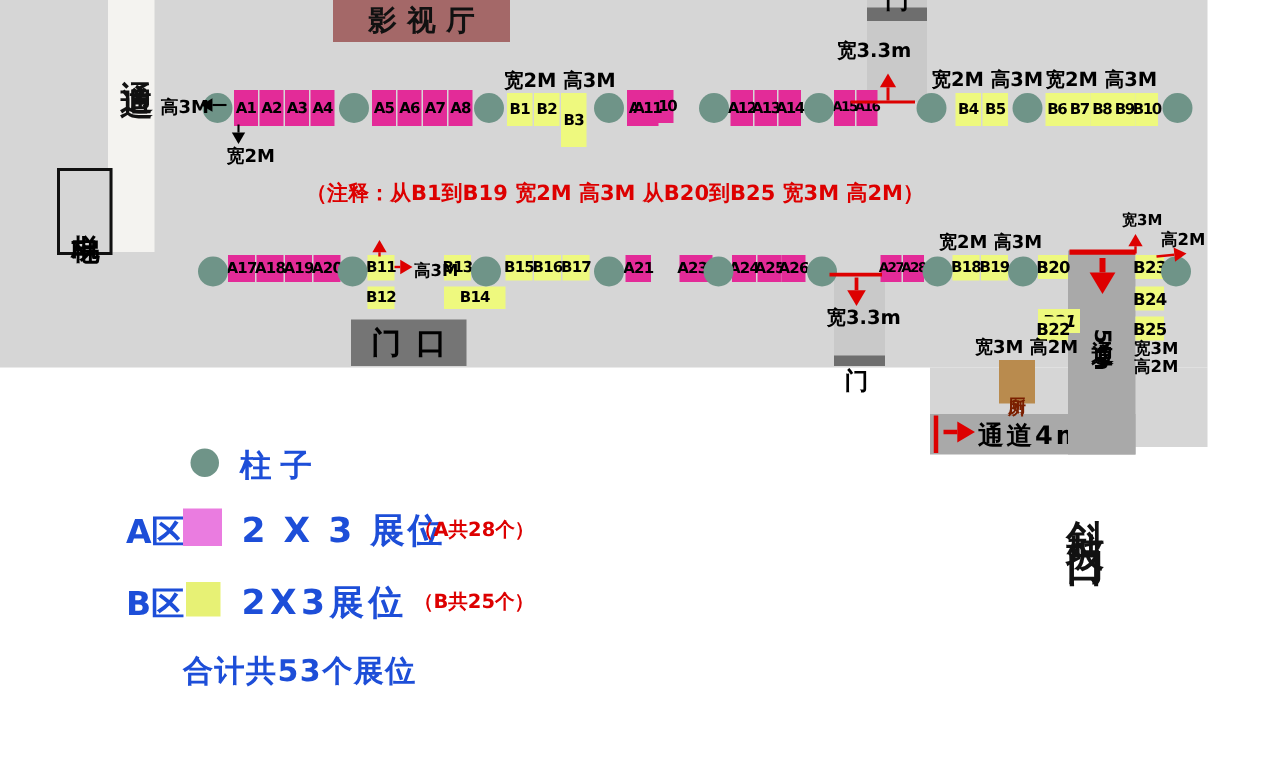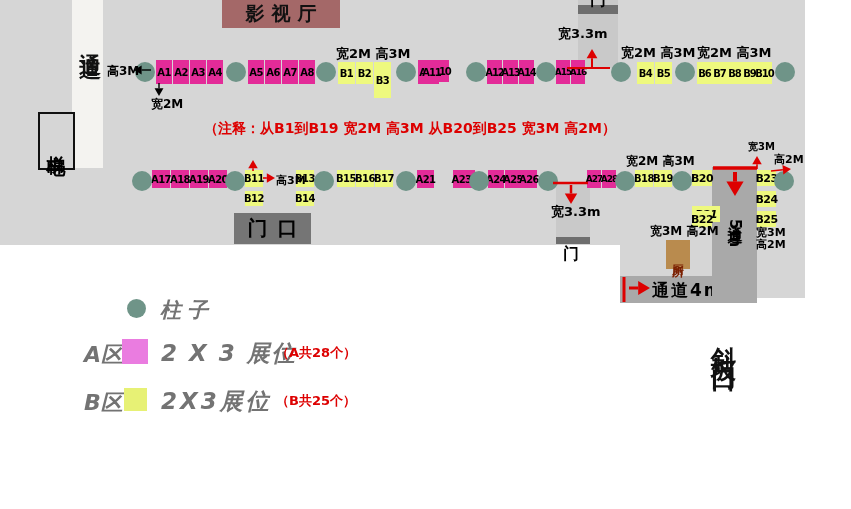--- a/index.html
+++ b/index.html
@@ -33,21 +33,21 @@
   .door-glyph{color:#000;font-weight:bold;font-size:16px;}
   .booth{position:absolute;display:flex;align-items:center;justify-content:center;
     color:#000;font-weight:bold;white-space:nowrap;}
   .booth.A{background:var(--booth-a);}
   .booth.B{background:var(--booth-b);}
   .colmark{position:absolute;border-radius:50%;background:var(--column);}
   .dim{position:absolute;color:#000;font-weight:bold;white-space:nowrap;}
   .rednote{color:var(--red);font-weight:bold;font-size:14px;white-space:nowrap;}
   
   .leg-circle{border-radius:50%;background:var(--column);}
-  .leg-text{color:#737373;font-weight:bold;font-style:italic;}
+  .leg-text{color:#1d4ed8;font-weight:bold;}
   .leg-sq-a{background:var(--legend-a);}
   .leg-sq-b{background:var(--legend-b);}
   .leg-count{color:var(--red);font-weight:bold;font-size:13px;white-space:nowrap;}
   svg#arrow-layer{position:absolute;left:0;top:0;pointer-events:none;}
 </style>
 </head>
 <body>
 
 <div id="stage">
 
@@ -122,21 +122,21 @@
       <div class="booth B" style="left: 727px; top: 62px; width: 15px; height: 22px; font-size: 10px; letter-spacing: -1px;">B8</div>
       <div class="booth B" style="left: 742px; top: 62px; width: 15px; height: 22px; font-size: 10px; letter-spacing: -1px;">B9</div>
       <div class="booth B" style="left: 757px; top: 62px; width: 15px; height: 22px; font-size: 10px; letter-spacing: -1px;">B10</div>
       <div class="booth A" style="left: 152px; top: 170px; width: 18px; height: 18px; font-size: 10px; letter-spacing: -0.5px;">A17</div>
       <div class="booth A" style="left: 171px; top: 170px; width: 18px; height: 18px; font-size: 10px; letter-spacing: -0.5px;">A18</div>
       <div class="booth A" style="left: 190px; top: 170px; width: 18px; height: 18px; font-size: 10px; letter-spacing: -0.5px;">A19</div>
       <div class="booth A" style="left: 209px; top: 170px; width: 18px; height: 18px; font-size: 10px; letter-spacing: -0.5px;">A20</div>
       <div class="booth B" style="left: 245px; top: 170px; width: 18px; height: 17px; font-size: 10px; letter-spacing: -0.5px;">B11</div>
       <div class="booth B" style="left: 296px; top: 170px; width: 18px; height: 17px; font-size: 10px; letter-spacing: -0.5px;">B13</div>
       <div class="booth B" style="left: 245px; top: 191px; width: 18px; height: 15px; font-size: 10px; letter-spacing: -0.5px;">B12</div>
-      <div class="booth B" style="left: 296px; top: 191px; width: 18px; height: 15px; font-size: 10px; letter-spacing: -0.5px;">B14</div>
+      <div class="booth B" style="left: 296px; top: 191px; width: 41px; height: 15px; font-size: 10px; letter-spacing: -0.5px;">B14</div>
       <div class="booth B" style="left: 337px; top: 170px; width: 18px; height: 17px; font-size: 10px; letter-spacing: -0.5px;">B15</div>
       <div class="booth B" style="left: 356px; top: 170px; width: 18px; height: 17px; font-size: 10px; letter-spacing: -0.5px;">B16</div>
       <div class="booth B" style="left: 375px; top: 170px; width: 18px; height: 17px; font-size: 10px; letter-spacing: -0.5px;">B17</div>
       <div class="booth A" style="left: 417px; top: 170px; width: 17px; height: 18px; font-size: 10px; letter-spacing: -0.5px;">A21</div>
       <div class="booth A" style="left: 458px; top: 170px; width: 17px; height: 18px; font-size: 10px; letter-spacing: -0.5px;">A22</div>
       <div class="booth A" style="left: 453px; top: 170px; width: 17px; height: 18px; font-size: 10px; letter-spacing: -0.5px;">A23</div>
       <div class="booth A" style="left: 488px; top: 170px; width: 16px; height: 18px; font-size: 10px; letter-spacing: -0.5px;">A24</div>
       <div class="booth A" style="left: 505px; top: 170px; width: 16px; height: 18px; font-size: 10px; letter-spacing: -0.5px;">A25</div>
       <div class="booth A" style="left: 521px; top: 170px; width: 16px; height: 18px; font-size: 10px; letter-spacing: -0.5px;">A26</div>
       <div class="booth A" style="left: 587px; top: 170px; width: 14px; height: 18px; font-size: 9px; letter-spacing: -1px;">A27</div>
@@ -215,13 +215,14 @@
   <div class="abs leg-text" style="left:84px;top:340px;font-size:22px;">A区</div>
   <div class="abs leg-sq-a" style="left:122px;top:339px;width:26px;height:25px;"></div>
   <div class="abs leg-text" style="left:161px;top:338px;font-size:23px;letter-spacing:2px;">2 X 3 展位</div>
   <div class="abs leg-count" style="left:276px;top:344px;">（A共28个）</div>
 
   <div class="abs leg-text" style="left:84px;top:388px;font-size:22px;">B区</div>
   <div class="abs leg-sq-b" style="left:124px;top:388px;width:23px;height:23px;"></div>
   <div class="abs leg-text" style="left:161px;top:386px;font-size:23px;letter-spacing:3px;">2X3展位</div>
   <div class="abs leg-count" style="left:276px;top:392px;">（B共25个）</div>
 
+  <div class="abs leg-text" style="left:122px;top:434px;font-size:20px;letter-spacing:1px;">合计共53个展位</div>
 </div>
 
 </body></html>

